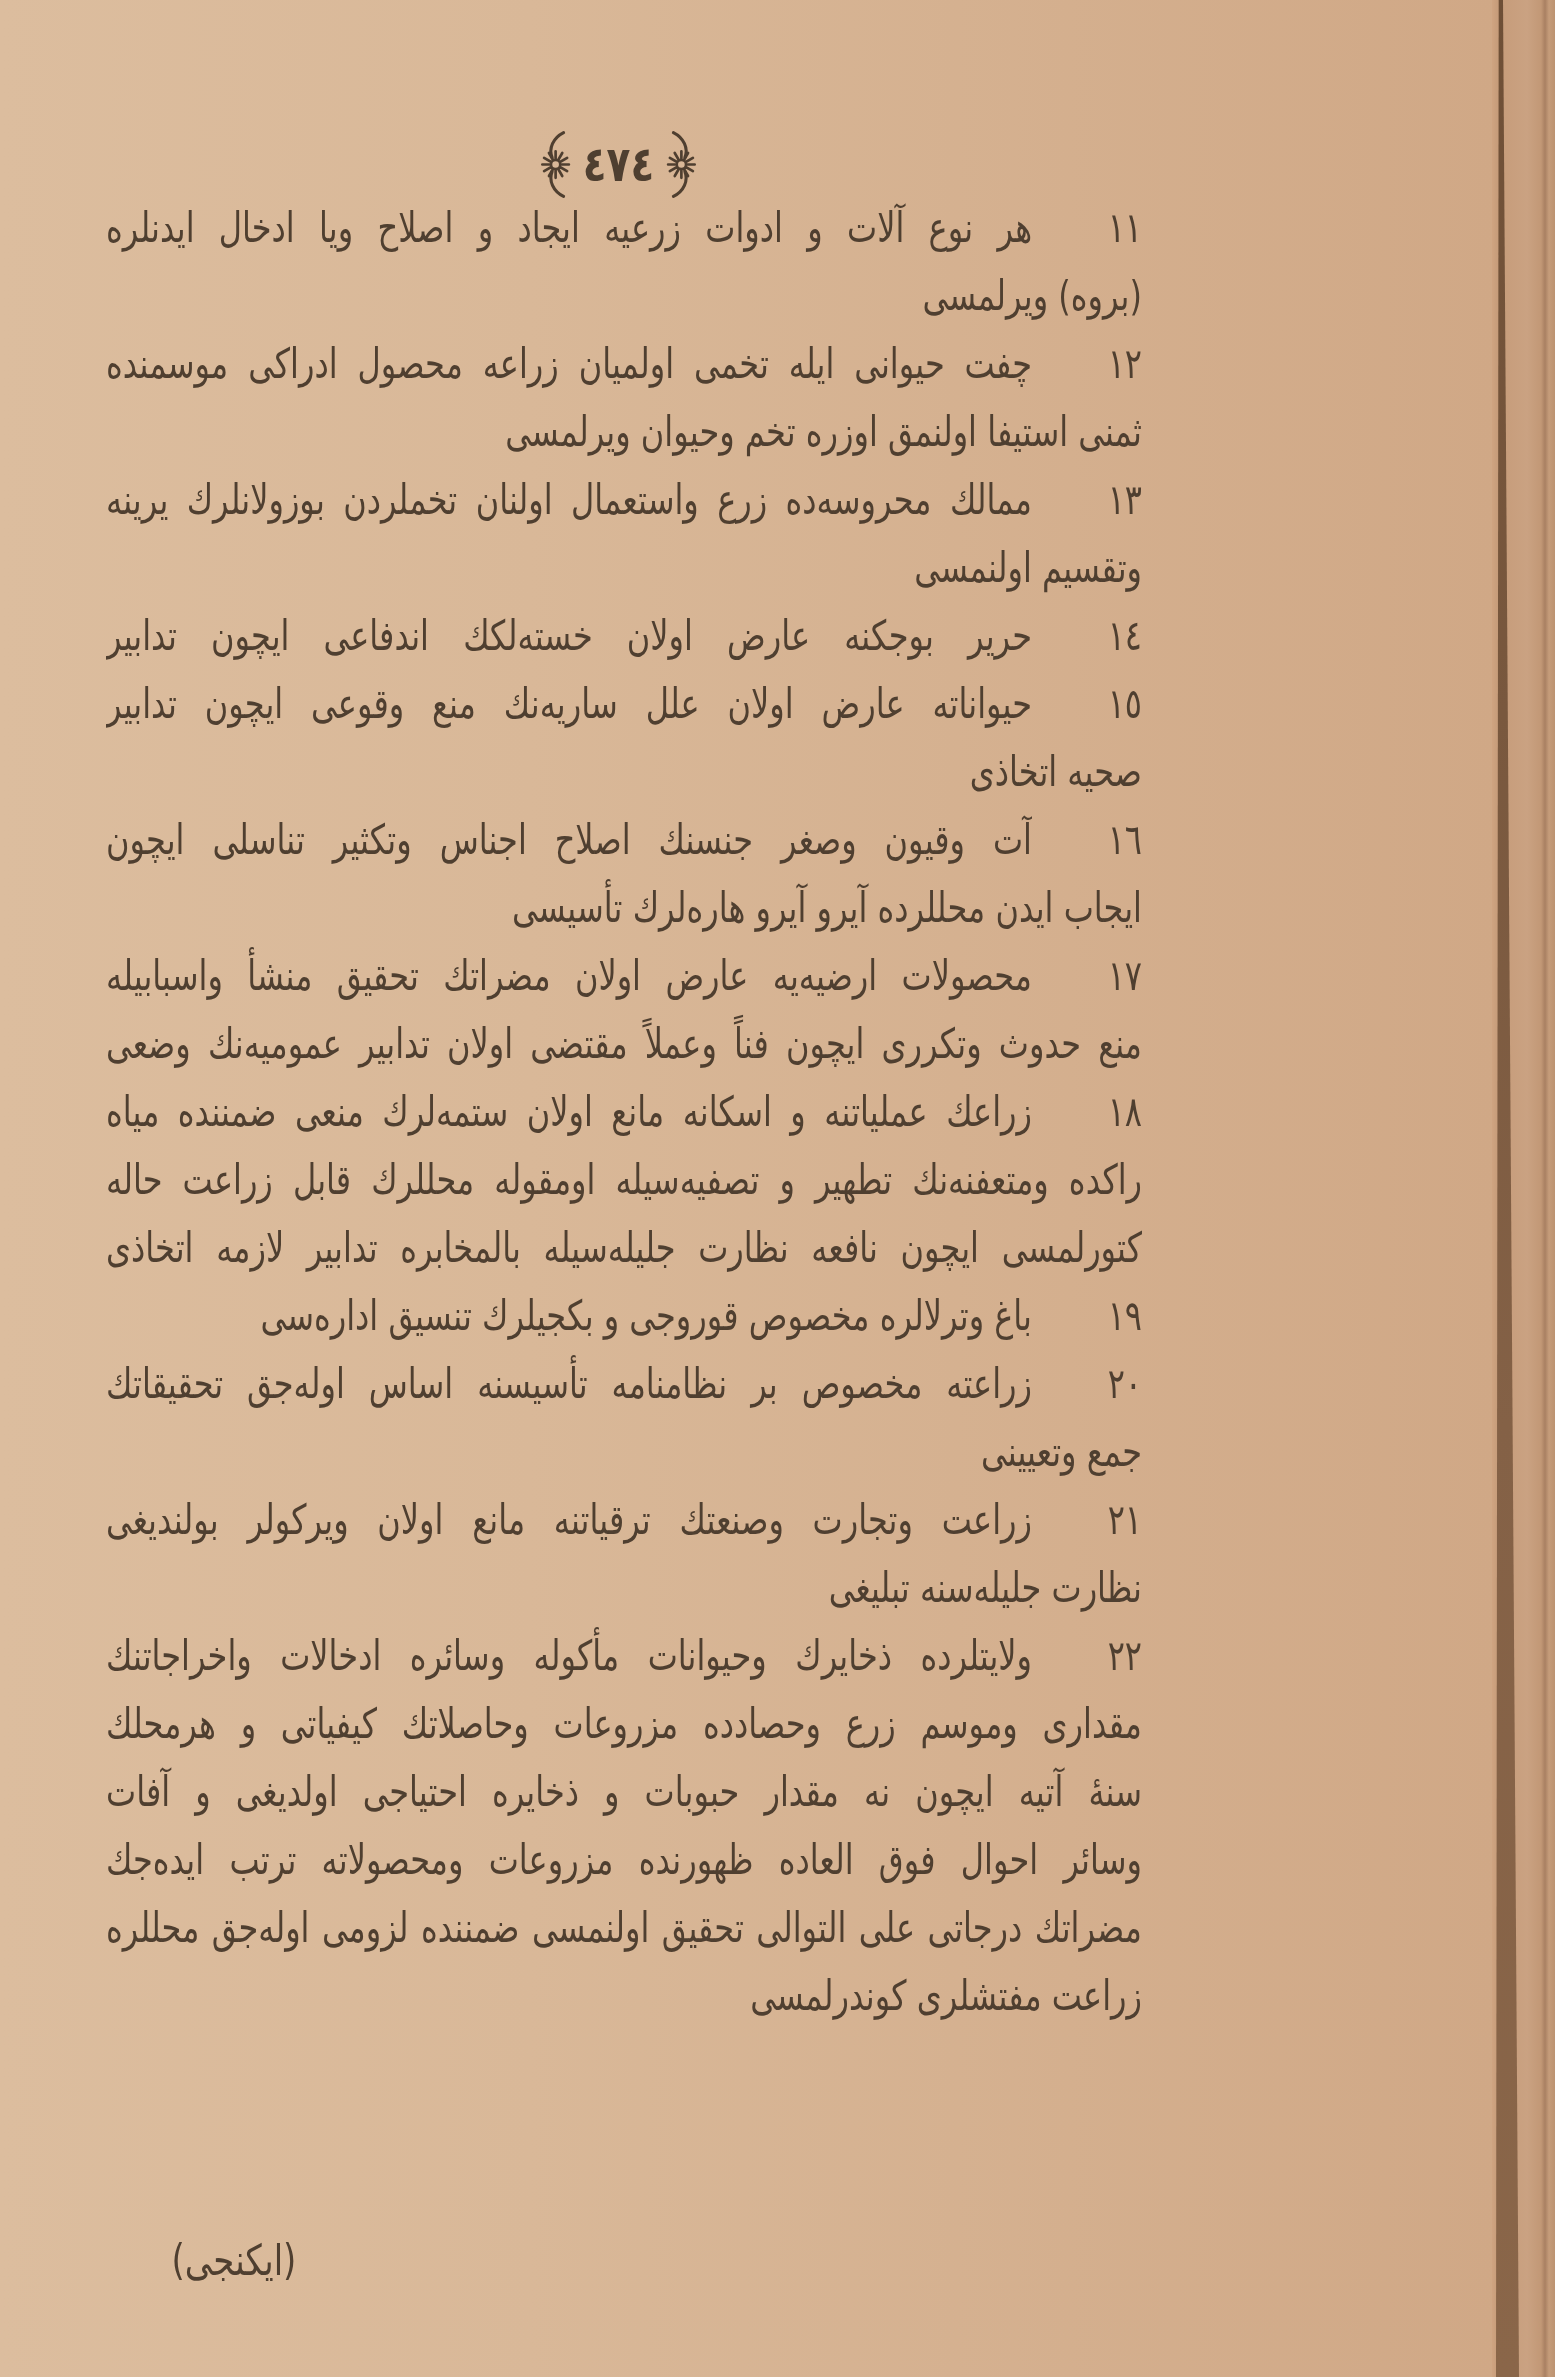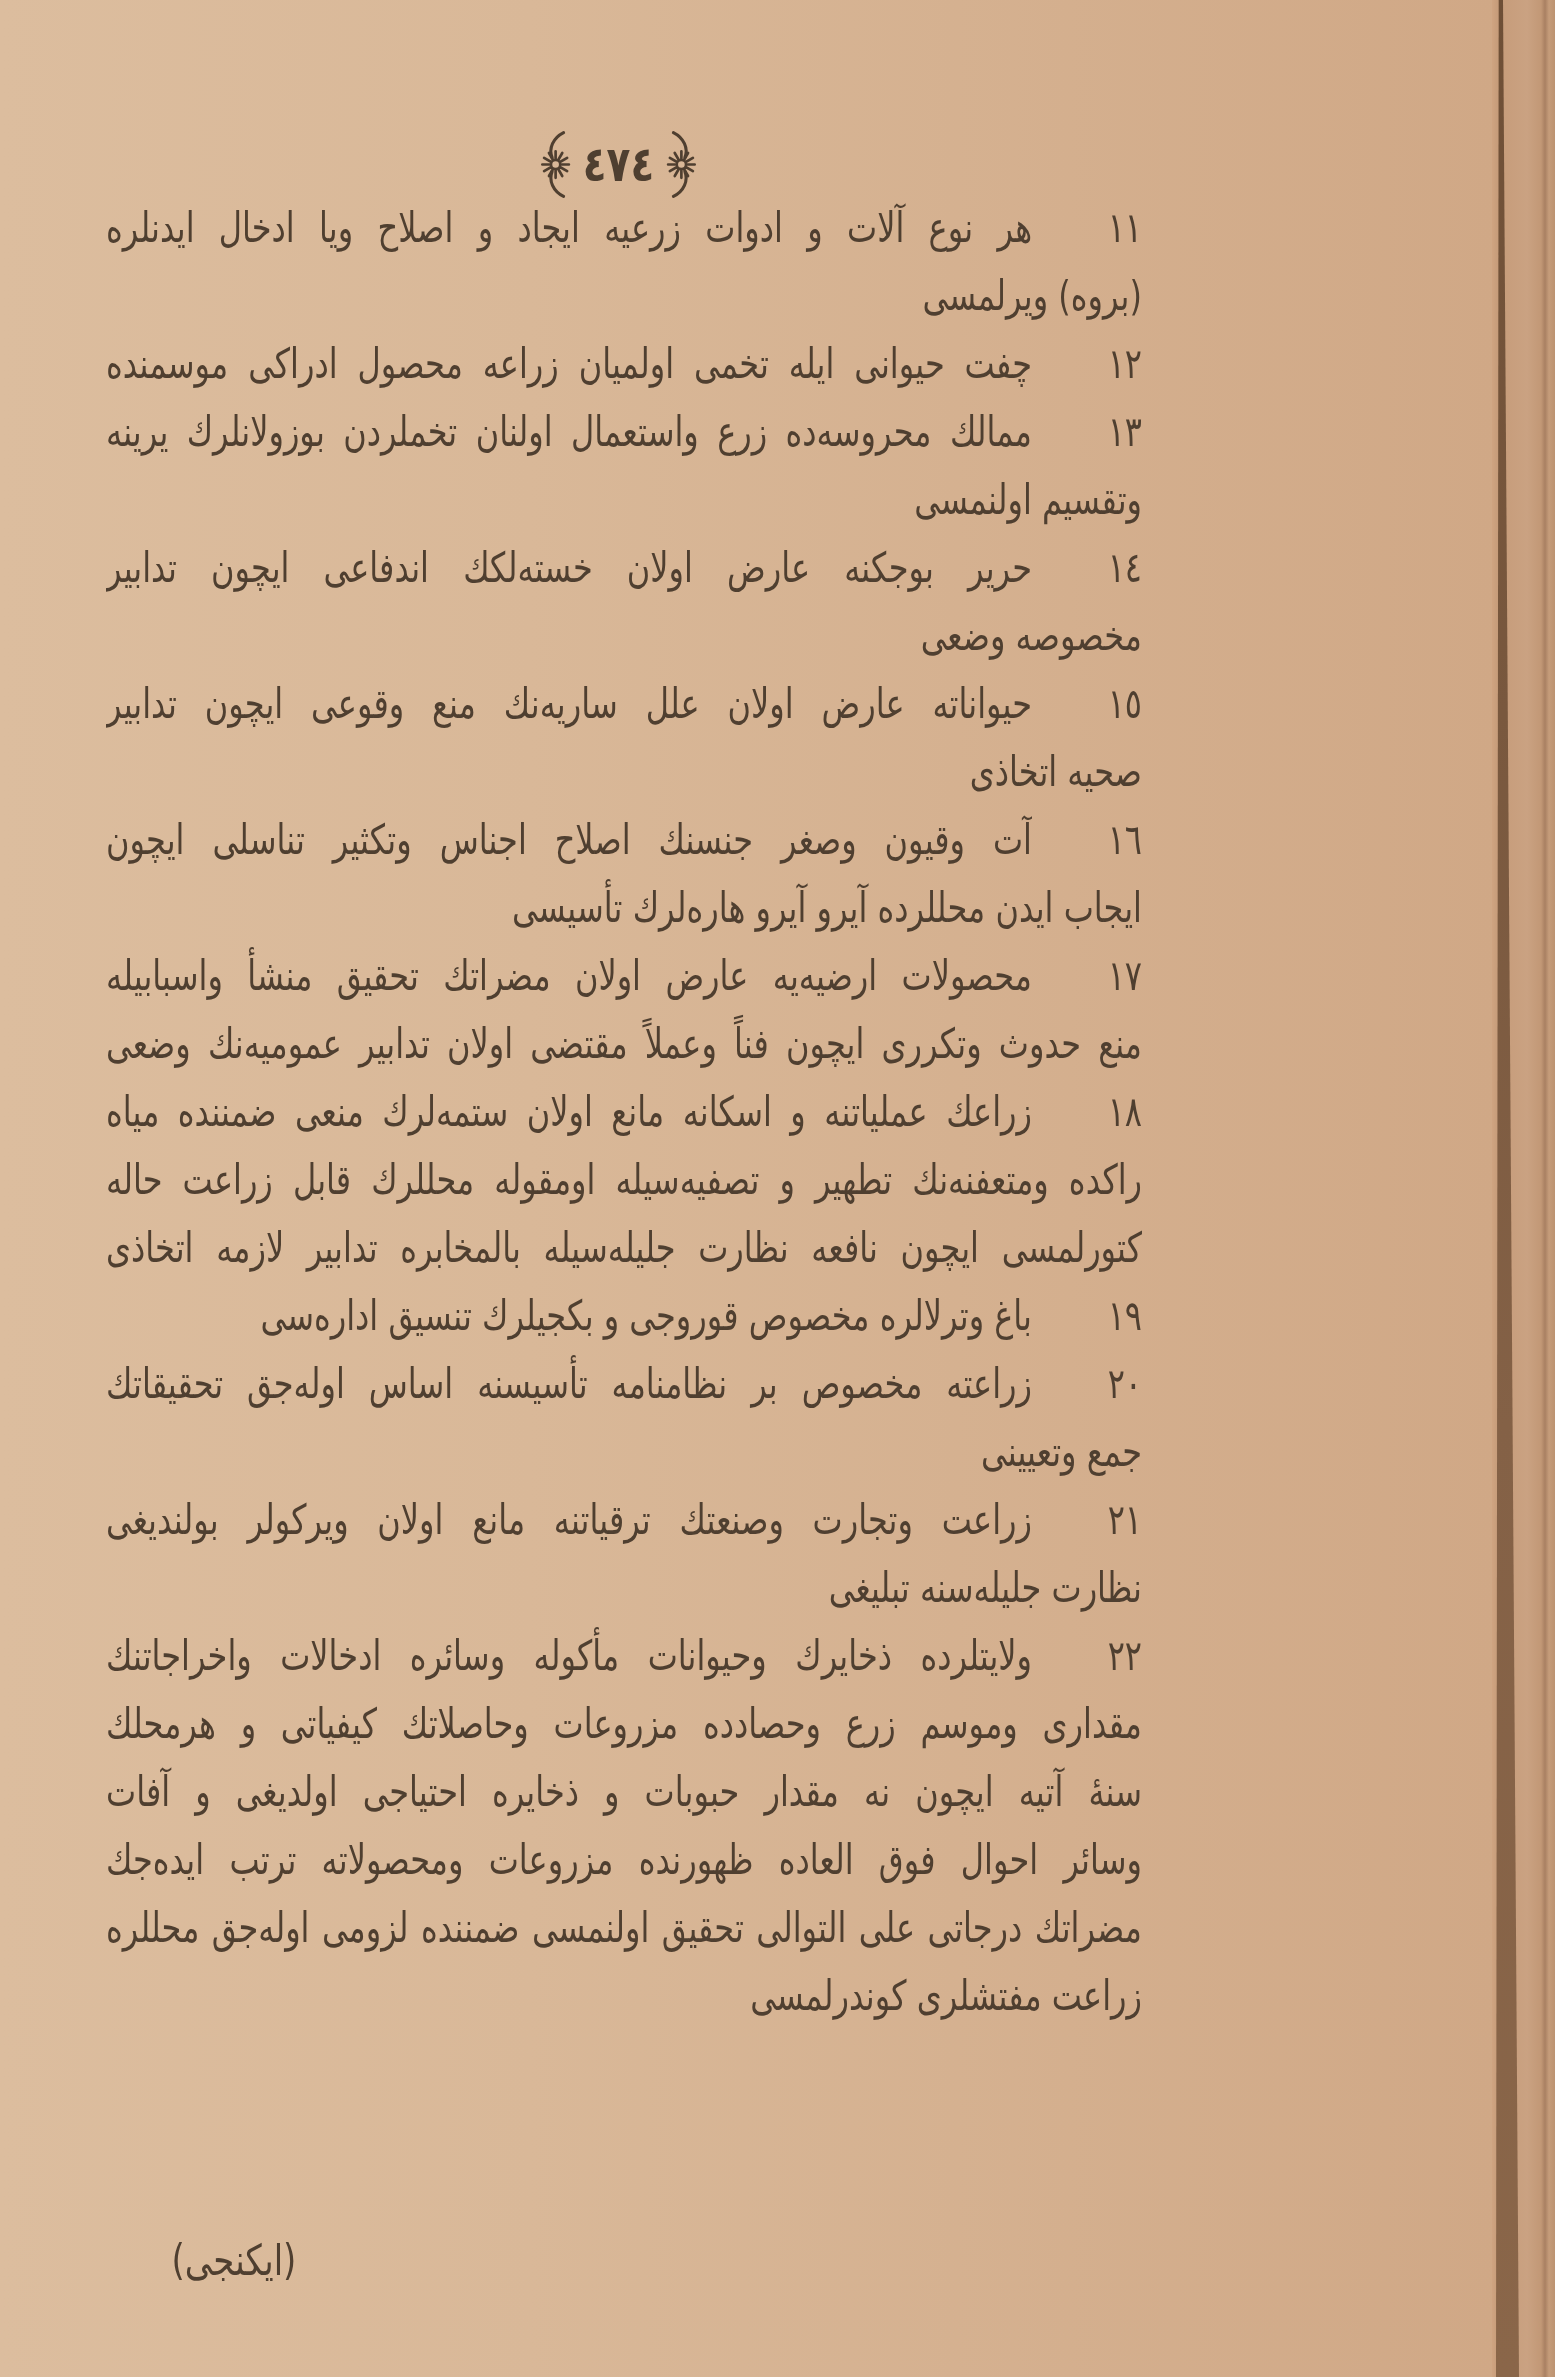--- a/index.html
+++ b/index.html
@@ -161,40 +161,40 @@
       <div class="line">
         <div class="txt last"><span>(بروه) ویرلمسی</span></div>
       </div>
     </div>
 
     <div class="item">
       <div class="line first">
         <span class="num">١٢</span>
         <div class="txt just fit"><span>چفت حیوانی ایله تخمی اولمیان زراعه محصول ادراكی موسمنده</span></div>
       </div>
+      <div class="line">
+        <div class="txt last"><span>ثمنی استیفا اولنمق اوزره تخم وحیوان ویرلمسی</span></div>
+      </div>
     </div>
 
     <div class="item">
       <div class="line first">
         <span class="num">١٣</span>
         <div class="txt just fit"><span>ممالك محروسه‌ده زرع واستعمال اولنان تخملردن بوزولانلرك یرینه</span></div>
       </div>
       <div class="line">
         <div class="txt last"><span>وتقسیم اولنمسی</span></div>
       </div>
     </div>
 
     <div class="item">
       <div class="line first">
         <span class="num">١٤</span>
         <div class="txt just fit"><span>حریر بوجكنه عارض اولان خسته‌لكك اندفاعی ایچون تدابیر</span></div>
       </div>
-      <div class="line">
-        <div class="txt last"><span>مخصوصه وضعی</span></div>
-      </div>
     </div>
 
     <div class="item">
       <div class="line first">
         <span class="num">١٥</span>
         <div class="txt just fit"><span>حیواناته عارض اولان علل ساریه‌نك منع وقوعی ایچون تدابیر</span></div>
       </div>
       <div class="line">
         <div class="txt last"><span>صحیه اتخاذی</span></div>
       </div>

